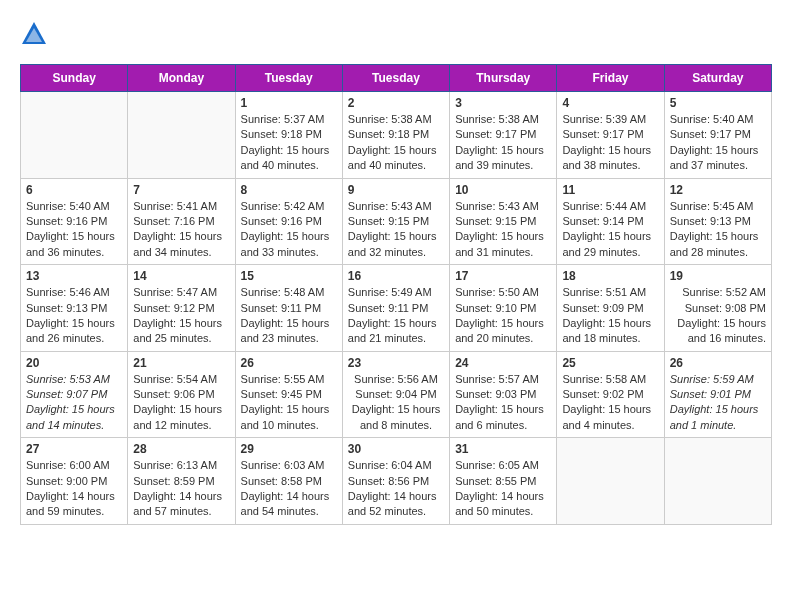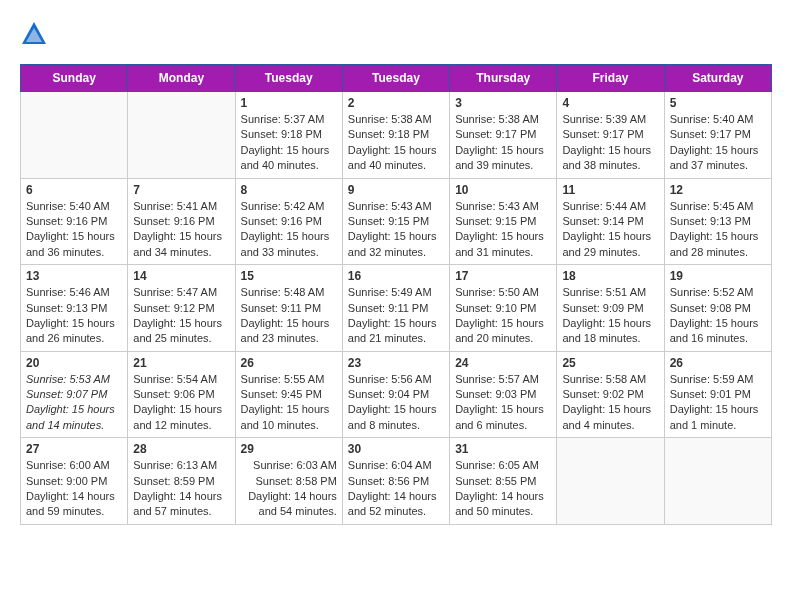--- a/index.html
+++ b/index.html
@@ -159,21 +159,21 @@
       <tr>
         <td>
           <span class="day-number">6</span>
           <div class="day-info" style="white-space: pre-line;">Sunrise: 5:40 AM
 Sunset: 9:16 PM
 Daylight: 15 hours and 36 minutes.</div>
         </td>
         <td>
           <span class="day-number">7</span>
           <div class="day-info" style="white-space: pre-line;">Sunrise: 5:41 AM
-Sunset: 9:16 PM
+Sunset: 7:16 PM
 Daylight: 15 hours and 34 minutes.</div>
         </td>
         <td>
           <span class="day-number">8</span>
           <div class="day-info" style="white-space: pre-line;">Sunrise: 5:42 AM
 Sunset: 9:16 PM
 Daylight: 15 hours and 33 minutes.</div>
         </td>
         <td>
           <span class="day-number">9</span>
@@ -232,21 +232,21 @@
 Daylight: 15 hours and 20 minutes.</div>
         </td>
         <td>
           <span class="day-number">18</span>
           <div class="day-info" style="white-space: pre-line;">Sunrise: 5:51 AM
 Sunset: 9:09 PM
 Daylight: 15 hours and 18 minutes.</div>
         </td>
         <td>
           <span class="day-number">19</span>
-          <div class="day-info" style="white-space: pre-line;">Sunrise: 5:52 AM
+          <div class="day-info" style="white-space: pre-line; text-align: right;">Sunrise: 5:52 AM
 Sunset: 9:08 PM
 Daylight: 15 hours and 16 minutes.</div>
         </td>
       </tr>
       <tr>
         <td>
           <span class="day-number">20</span>
           <div class="day-info" style="white-space: pre-line; font-style: italic;">Sunrise: 5:53 AM
 Sunset: 9:07 PM
 Daylight: 15 hours and 14 minutes.</div>
@@ -258,59 +258,59 @@
 Daylight: 15 hours and 12 minutes.</div>
         </td>
         <td>
           <span class="day-number">26</span>
           <div class="day-info" style="white-space: pre-line;">Sunrise: 5:55 AM
 Sunset: 9:45 PM
 Daylight: 15 hours and 10 minutes.</div>
         </td>
         <td>
           <span class="day-number">23</span>
-          <div class="day-info" style="white-space: pre-line;">Sunrise: 5:56 AM
+          <div class="day-info" style="white-space: pre-line; text-align: center;">Sunrise: 5:56 AM
 Sunset: 9:04 PM
 Daylight: 15 hours and 8 minutes.</div>
         </td>
         <td>
           <span class="day-number">24</span>
           <div class="day-info" style="white-space: pre-line;">Sunrise: 5:57 AM
 Sunset: 9:03 PM
 Daylight: 15 hours and 6 minutes.</div>
         </td>
         <td>
           <span class="day-number">25</span>
           <div class="day-info" style="white-space: pre-line;">Sunrise: 5:58 AM
 Sunset: 9:02 PM
 Daylight: 15 hours and 4 minutes.</div>
         </td>
         <td>
           <span class="day-number">26</span>
-          <div class="day-info" style="white-space: pre-line;">Sunrise: 5:59 AM
+          <div class="day-info" style="white-space: pre-line; font-style: italic;">Sunrise: 5:59 AM
 Sunset: 9:01 PM
 Daylight: 15 hours and 1 minute.</div>
         </td>
       </tr>
       <tr>
         <td>
           <span class="day-number">27</span>
           <div class="day-info" style="white-space: pre-line;">Sunrise: 6:00 AM
 Sunset: 9:00 PM
 Daylight: 14 hours and 59 minutes.</div>
         </td>
         <td>
           <span class="day-number">28</span>
           <div class="day-info" style="white-space: pre-line;">Sunrise: 6:13 AM
 Sunset: 8:59 PM
 Daylight: 14 hours and 57 minutes.</div>
         </td>
         <td>
           <span class="day-number">29</span>
-          <div class="day-info" style="white-space: pre-line; text-align: right;">Sunrise: 6:03 AM
+          <div class="day-info" style="white-space: pre-line;">Sunrise: 6:03 AM
 Sunset: 8:58 PM
 Daylight: 14 hours and 54 minutes.</div>
         </td>
         <td>
           <span class="day-number">30</span>
           <div class="day-info" style="white-space: pre-line;">Sunrise: 6:04 AM
 Sunset: 8:56 PM
 Daylight: 14 hours and 52 minutes.</div>
         </td>
         <td>

